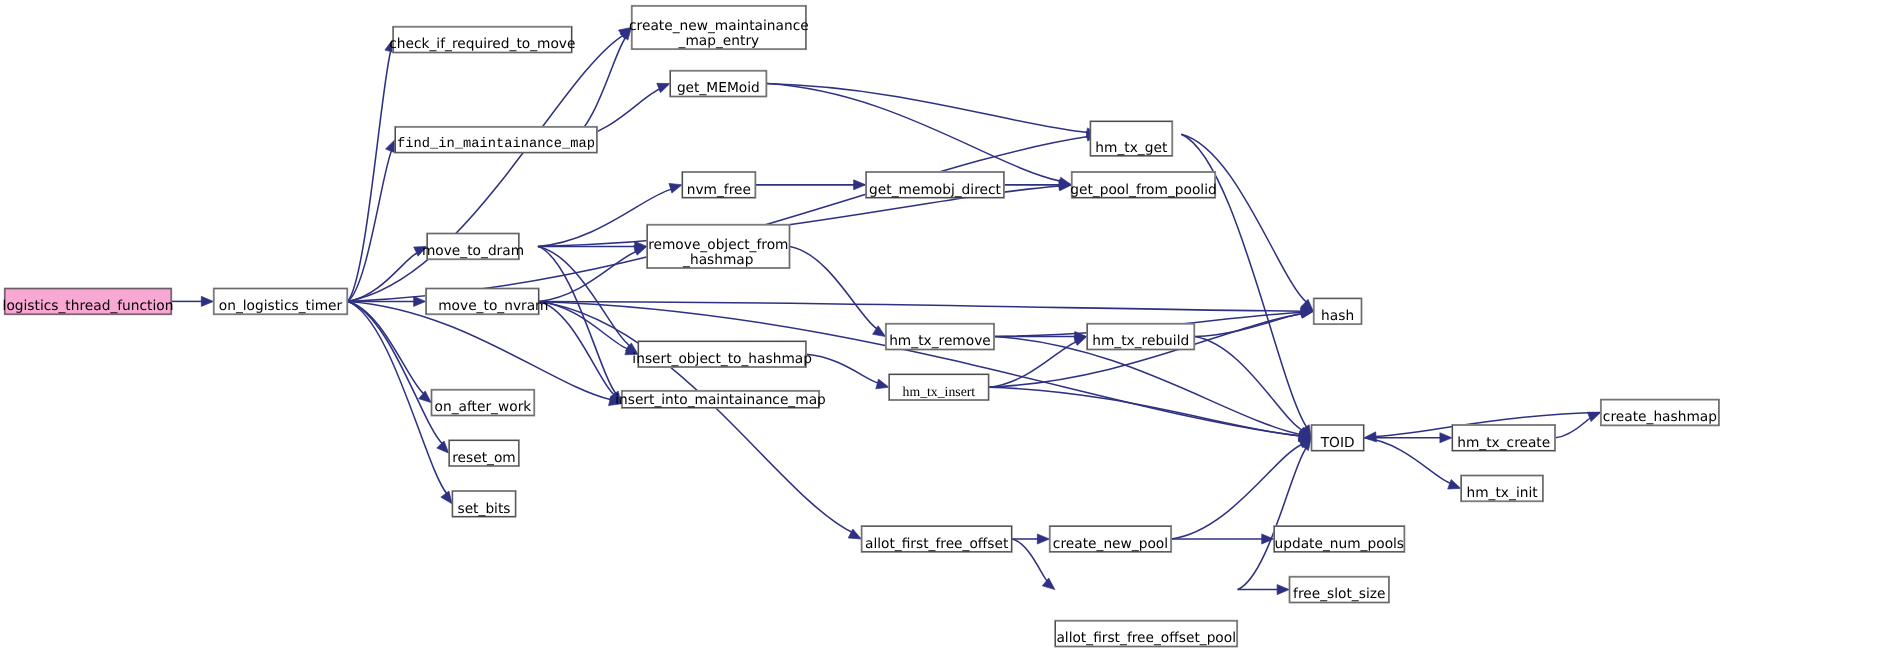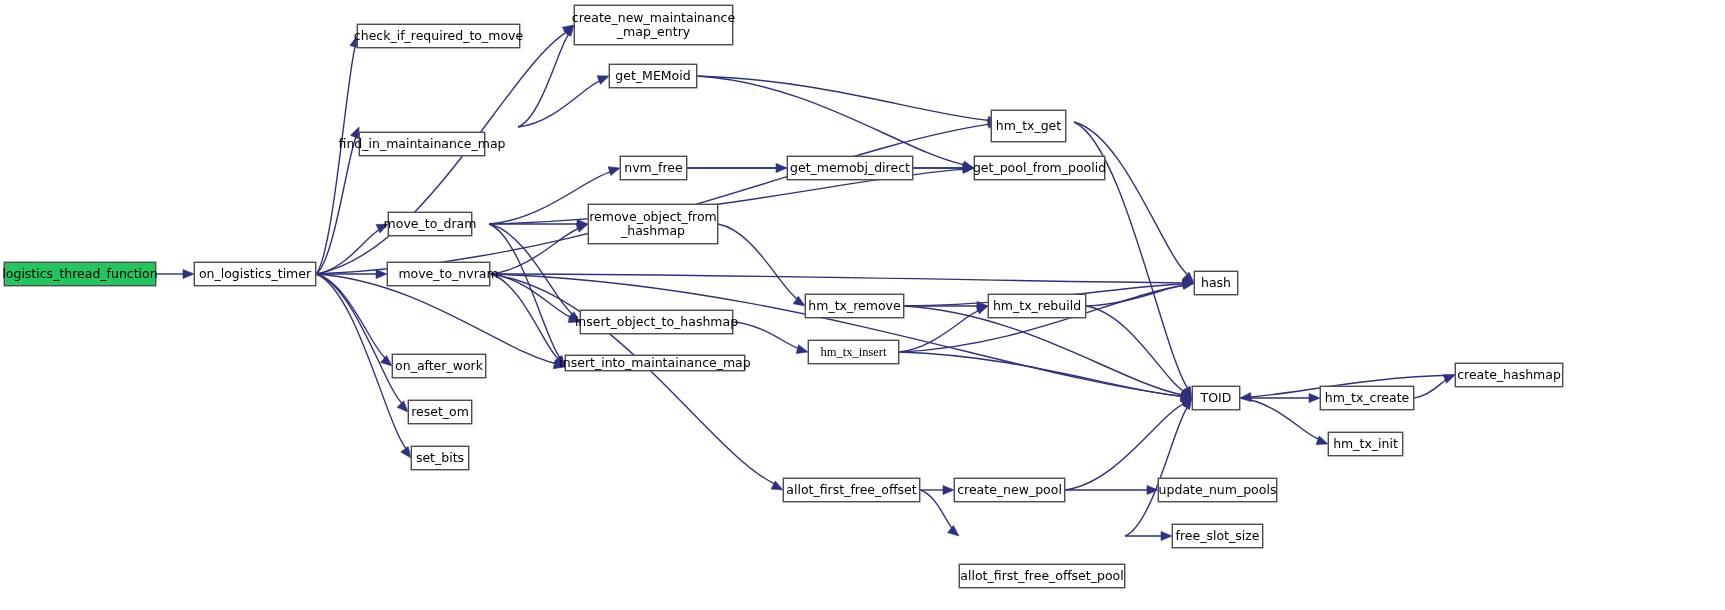--- a/index.html
+++ b/index.html
@@ -31,31 +31,31 @@
     stroke: #2e3182;
     stroke-width: 0.6;
   }
   .node-box {
     position: absolute;
     box-sizing: border-box;
     border: 1px solid #4d4d4d;
     background: #ffffff;
     color: #000000;
     display: flex;
-    align-items: center;
+    align-items: flex-end;
     justify-content: center;
     text-align: center;
     font-size: 12.5px;
     line-height: 14px;
     letter-spacing: 0px;
     white-space: pre-line;
     box-shadow: 0 0 0 0.5px #6b6b6b;
   }
   .node-box.root {
-    background: #22c55e;
+    background: #f9a8d4;
   }
   .node-label {
     display: block;
     padding: 0 6px;
   }
 </style>
 </head>
 <body>
 
 <div id="canvas">
@@ -262,21 +262,21 @@
       </g>
       <g>
         <path d="M1455,375 C1364.7,376.84 1295.9,393.86 1249.9432663650714,396.93630173769003" class="edge-path"></path>
         <polygon points="1240,398 1250.6302067109318,392.60011988254735 1251.3097053032193,401.7749921793742" class="edge-head"></polygon>
       </g>
     </svg>
   <div id="nodes-layer">
       <div class="node-box root" style="left: 4px; top: 262px; width: 152px; height: 24px;"><span class="node-label">logistics_thread_function</span></div>
       <div class="node-box" style="left: 194px; top: 262px; width: 122px; height: 24px;"><span class="node-label">on_logistics_timer</span></div>
       <div class="node-box" style="left: 357px; top: 24px; width: 163px; height: 24px;"><span class="node-label">check_if_required_to_move</span></div>
-      <div class="node-box" style="left: 359px; top: 132px; width: 126px; height: 24px;"><span class="node-label">find_in_maintainance_map</span></div>
+      <div class="node-box" style="left: 359px; top: 115px; width: 184px; height: 24px; font-family: Liberation Mono, monospace;"><span class="node-label">find_in_maintainance_map</span></div>
       <div class="node-box" style="left: 388px; top: 212px; width: 84px; height: 24px;"><span class="node-label">move_to_dram</span></div>
       <div class="node-box" style="left: 387px; top: 262px; width: 103px; height: 24px; padding-left: 20px;"><span class="node-label">move_to_nvram</span></div>
       <div class="node-box" style="left: 392px; top: 354px; width: 94px; height: 24px;"><span class="node-label">on_after_work</span></div>
       <div class="node-box" style="left: 408px; top: 400px; width: 64px; height: 24px;"><span class="node-label">reset_om</span></div>
       <div class="node-box" style="left: 411px; top: 446px; width: 58px; height: 24px;"><span class="node-label">set_bits</span></div>
       <div class="node-box" style="left: 574px; top: 5px; width: 159px; height: 40px;"><span class="node-label">create_new_maintainance
 _map_entry</span></div>
       <div class="node-box" style="left: 609px; top: 64px; width: 88px; height: 24px;"><span class="node-label">get_MEMoid</span></div>
       <div class="node-box" style="left: 620px; top: 156px; width: 67px; height: 24px;"><span class="node-label">nvm_free</span></div>
       <div class="node-box" style="left: 588px; top: 204px; width: 130px; height: 40px;"><span class="node-label">remove_object_from

